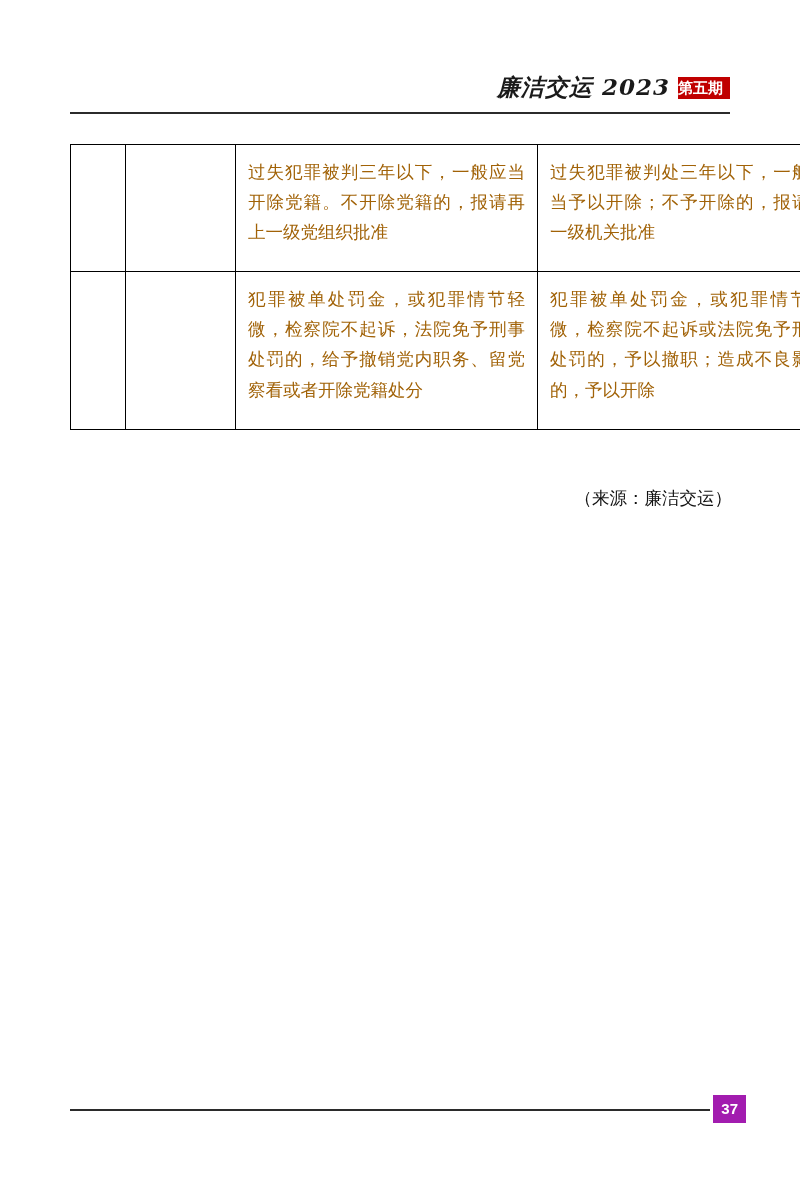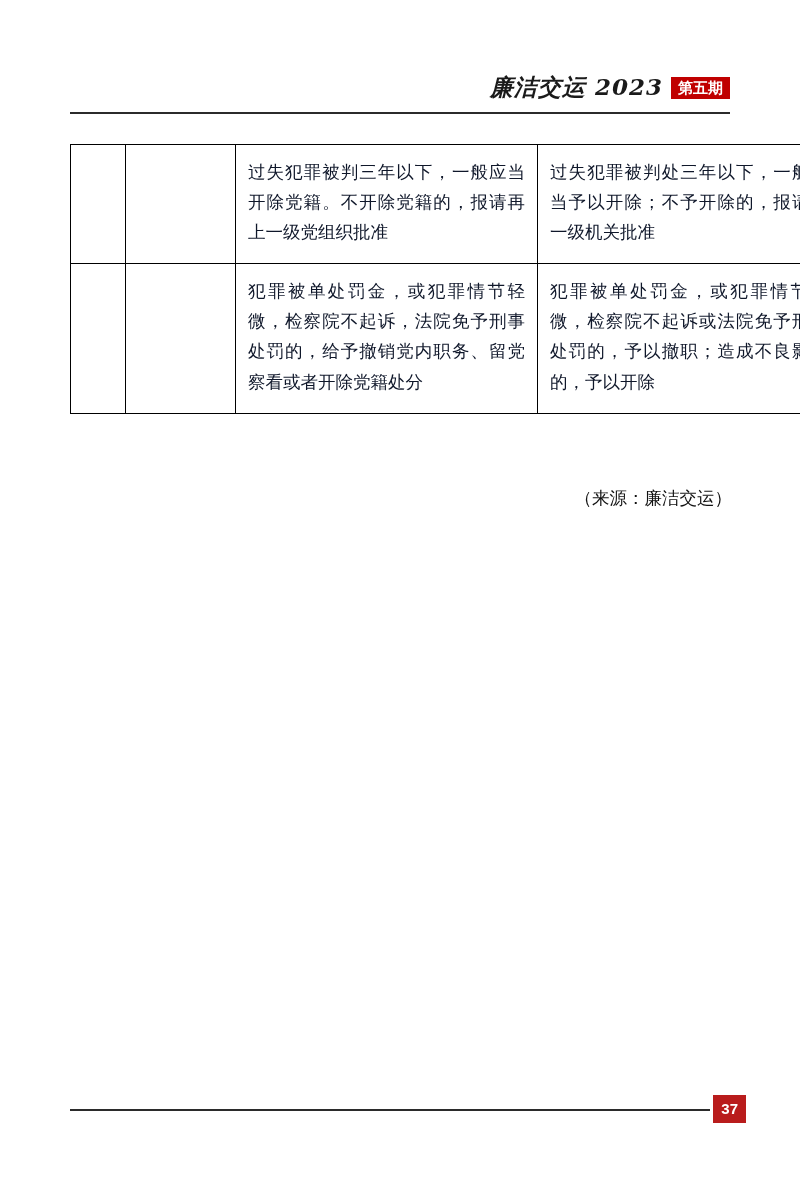--- a/index.html
+++ b/index.html
@@ -36,21 +36,21 @@
     font-size: 23px;
     color: #1a1a1a;
     letter-spacing: 1px;
     white-space: nowrap;
   }
   .header-issue {
     background: #c00000;
     color: #ffffff;
     font-size: 15px;
     font-weight: bold;
-    padding: 3px 7px 4px 7px;
+    padding: 3px 7px 4px 0;
     line-height: 1;
     white-space: nowrap;
     font-family: "Liberation Sans", sans-serif;
   }
   .header-rule {
     position: absolute;
     top: 112px;
     left: 70px;
     right: 70px;
     height: 2px;
@@ -65,24 +65,24 @@
     width: 676px;
   }
   table.doc-table {
     border-collapse: collapse;
     width: 676px;
     table-layout: fixed;
   }
   table.doc-table td {
     border: 1px solid #000000;
     vertical-align: top;
-    padding: 12px 12px 16px 12px;
+    padding: 12px 12px 24px 12px;
     font-size: 17.5px;
     line-height: 1.72;
-    color: #0f172a;
+    color: #a16207;
     text-align: justify;
     text-justify: inter-ideograph;
     font-family: "DejaVu Serif", "Liberation Serif", serif;
   }
   td.c1 { width: 30px; padding: 0; }
   td.c2 { width: 85px; padding: 0; }
   td.c3 { width: 277px; }
   td.c4 { width: 278px; }
 
   
@@ -105,21 +105,21 @@
     bottom: 78px;
     left: 70px;
     width: 640px;
     height: 2px;
     background: #2b2b2b;
   }
   .page-number {
     position: absolute;
     bottom: 66px;
     right: 54px;
-    background: #b91c1c;
+    background: #a21caf;
     color: #ffffff;
     font-family: "Liberation Sans", sans-serif;
     font-size: 15px;
     font-weight: bold;
     line-height: 1;
     padding: 6px 8px 7px 8px;
     min-width: 16px;
     text-align: center;
     margin-top: 16px;
   }

